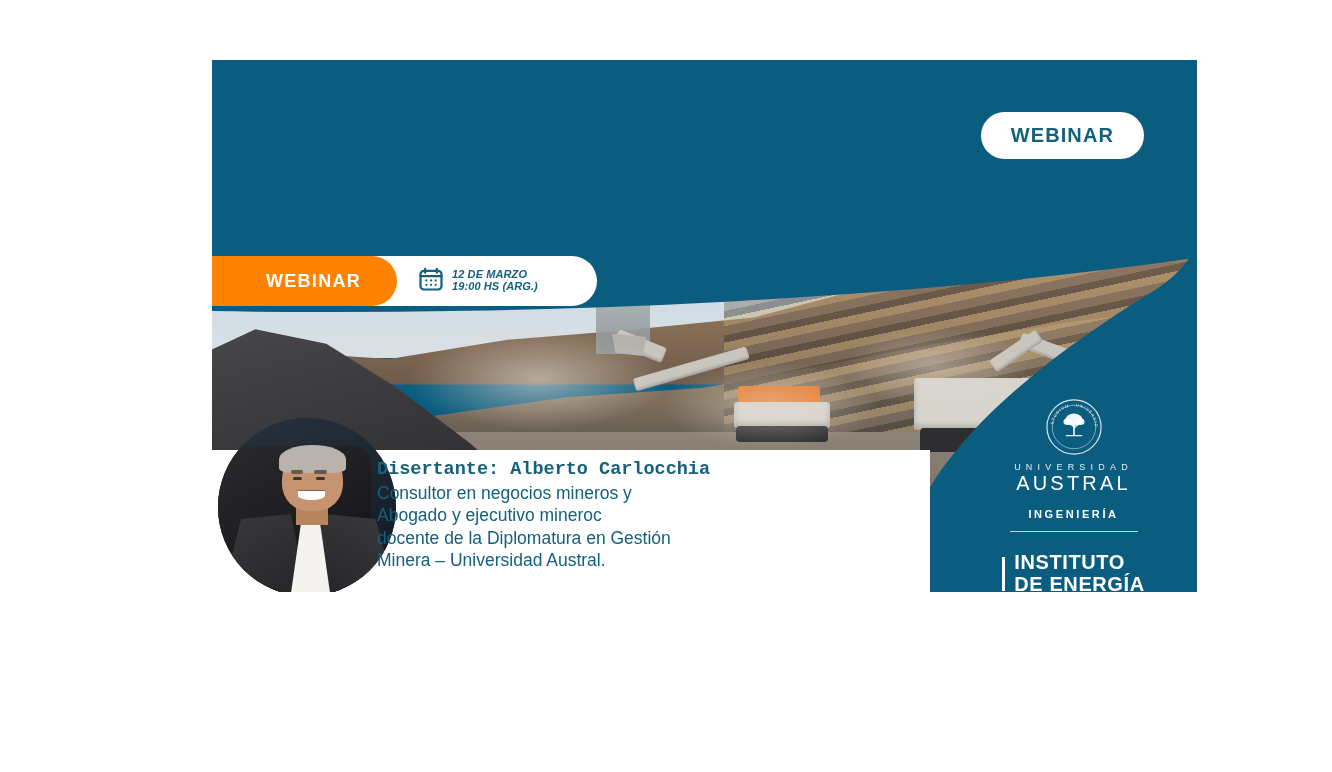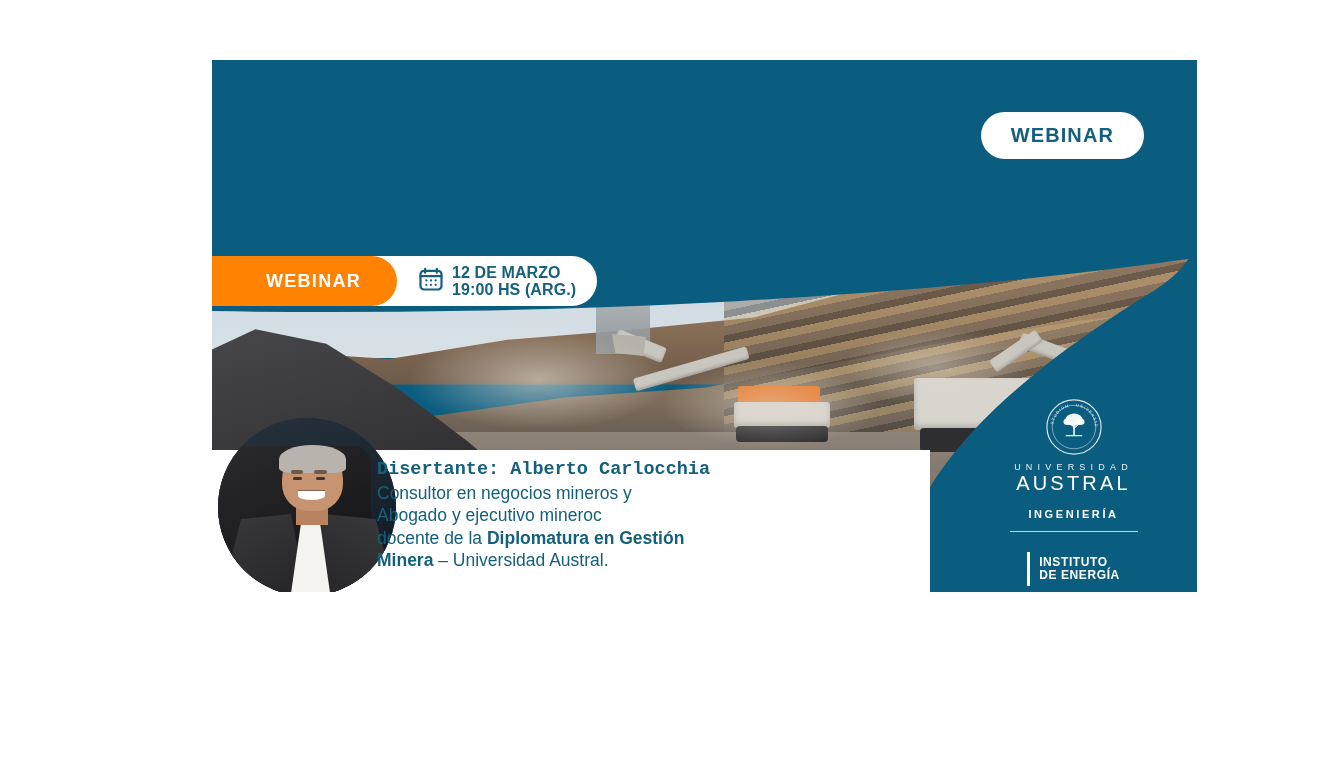--- a/index.html
+++ b/index.html
@@ -193,24 +193,25 @@
   }
   .cal-icon { flex: 0 0 auto; }
   .date-lines {
     display: flex;
     flex-direction: column;
     justify-content: center;
     line-height: 1.08;
   }
   .date-lines div {
     color: #14607d;
-    font-size: 16px;
+    font-size: 11px;
     font-weight: 700;
     letter-spacing: .1px;
     white-space: nowrap;
+    font-style: italic;
   }
 
   
   .panel-blue {
     position: absolute;
     right: 0; top: 170px;
     width: 330px;
     height: 362px;
     background: #0b5d80;
     clip-path: path('M 330 0 L 330 362 L 30 362 C 30 362 34 300 70 246 C 120 172 210 108 288 60 C 312 44 330 26 330 0 Z');
@@ -254,21 +255,21 @@
   .logo-inst {
     margin-top: 20px;
     display: flex;
     align-items: center;
     justify-content: center;
     gap: 9px;
   }
   .inst-bar { width: 3px; height: 34px; background: #ffffff; }
   .inst-text {
     text-align: left;
-    font-size: 12px;
+    font-size: 20px;
     font-weight: 700;
     letter-spacing: .6px;
     line-height: 1.08;
     color: #ffffff;
   }
 
   
   .speaker-panel {
     position: absolute;
     left: 0; top: 390px;
@@ -279,21 +280,21 @@
   .speaker-text {
     position: absolute;
     left: 165px; top: 398px;
     width: 420px;
     color: #14607d;
     font-size: 17.5px;
     line-height: 1.285;
     font-weight: 400;
   }
   .speaker-text .lead { font-weight: 700; font-size: 18.5px; font-family: Liberation Mono, monospace; }
-  .speaker-text b { font-weight: 700; }
+  .speaker-text b { font-weight: 400; }
 
   
   .avatar {
     position: absolute;
     left: 6px; top: 358px;
     width: 178px; height: 178px;
     border-radius: 50%;
     overflow: hidden;
     background: #1d2b38;
   }

